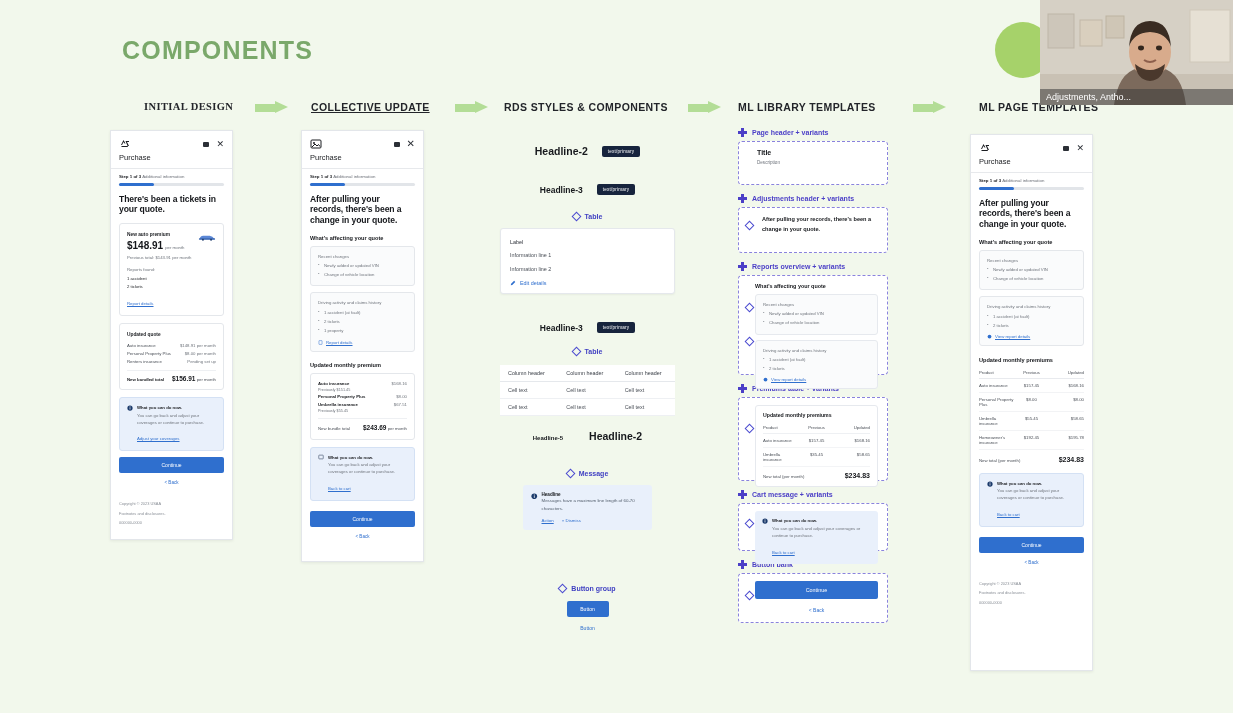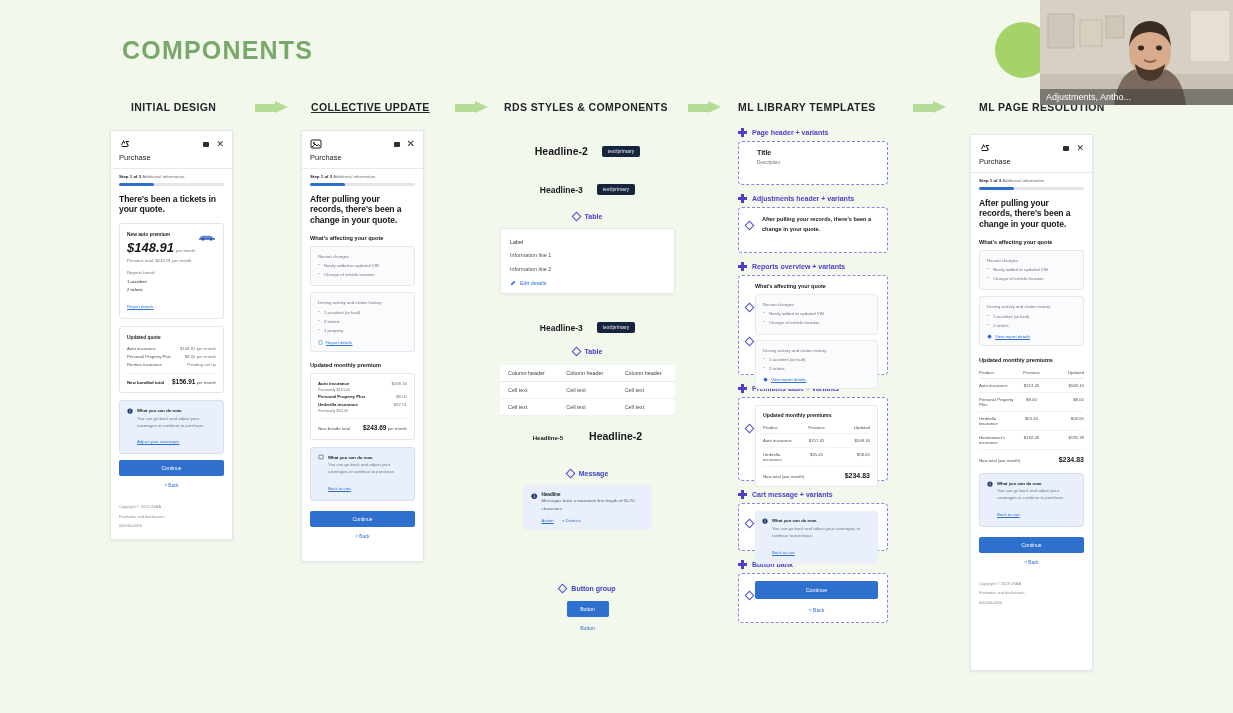--- a/index.html
+++ b/index.html
@@ -45,21 +45,21 @@
   .ph-h2 { padding: 9px 8px 5px 8px; font-size: 5.6px; font-weight:bold; color:#15171b; }
   .card {
     margin: 0 8px 6px 8px; background:#fff; border:1px solid #e4e7eb; border-radius:3px; padding:6px 7px;
   }
   .card.gray { background:#fafbfc; }
   .card.blue { background:#e9f0fb; border-color:#d4e1f4; }
   .mini { font-size:4.3px; color:#6f747c; line-height:1.9; }
   .mini.dk { color:#1b1d21; }
   .rowline { display:flex; justify-content:space-between; align-items:baseline; font-size:4.3px; color:#6f747c; padding:1.5px 0; }
   .rowline .l { color:#4a4f57; }
-  .bigamt { font-size:13px; font-weight:bold; color:#15171b;font-style:italic; }
+  .bigamt { font-size:10px; font-weight:bold; color:#15171b; }
   .lnk { color:#2f6fce; font-size:4.3px; text-decoration:underline; }
   .btn-primary {
     margin: 6px 8px 0 8px; background:#2f6fce; color:#fff; text-align:center;
     font-size:5px; padding:5px 0; border-radius:2px; font-weight:500;
   }
   .btn-back { text-align:center; font-size:4.6px; color:#2f6fce; padding:7px 0 0 0; }
   .foot { padding: 14px 8px 8px 8px; font-size:3.9px; color:#8a8f97; line-height:2.4; }
   .bullet { font-size:4.3px; color:#6f747c; padding:1px 0 1px 6px; position:relative; line-height:1.7; }
   .bullet:before { content:"•"; position:absolute; left:0; top:0; }
 
@@ -92,41 +92,41 @@
     background:linear-gradient(160deg,#d8d2c8 0%,#cfc9bd 40%,#bdb5a8 100%); }
   .vname { position:absolute; left:0; bottom:0; right:0; background:rgba(60,60,60,.55);
     color:#fff; font-size:9px; padding:3px 6px; }
   .gcirc { position:absolute; right:182px; top:22px; width:56px; height:56px; border-radius:50%; background:#8cc63f; opacity:.75; }
 </style>
 </head>
 <body>
 
 <div class="slide-title">COMPONENTS</div>
 
-<div class="col-head" style="left:131px;">INITIAL DESIGN</div>
+<div class="col-head" style="left:144px;font-family:Liberation Serif, serif;">INITIAL DESIGN</div>
 <div class="arrow" style="left:255px;">
     <div class="shaft"></div>
     <div class="head"></div>
   </div>
 <div class="col-head" style="left:311px;text-decoration:underline;">COLLECTIVE UPDATE</div>
 <div class="arrow" style="left:455px;">
     <div class="shaft"></div>
     <div class="head"></div>
   </div>
 <div class="col-head" style="left:504px;">RDS STYLES &amp; COMPONENTS</div>
 <div class="arrow" style="left:688px;">
     <div class="shaft"></div>
     <div class="head"></div>
   </div>
 <div class="col-head" style="left:738px;">ML LIBRARY TEMPLATES</div>
 <div class="arrow" style="left:913px;">
     <div class="shaft"></div>
     <div class="head"></div>
   </div>
-<div class="col-head" style="left:979px;">ML PAGE RESOLUTION</div>
+<div class="col-head" style="left:979px;">ML PAGE TEMPLATES</div>
 
 <div class="phone" style="left:110px; top:130px; width:123px; height:410px;">
   <div class="ph-top">
     <svg class="ph-logo" viewBox="0 0 24 24">
         <path d="M4 14 L9 4 L13 11 L11 11 L9 8 L6 14 Z M13 6 L20 6 L20 8 L16 8 L20 16 L5 16 L5 18 L18 18" fill="#1b1d21"></path>
       </svg>
     <div class="ph-icons">
       <div class="ph-dot"></div>
       <div class="ph-x">✕</div>
     </div>

